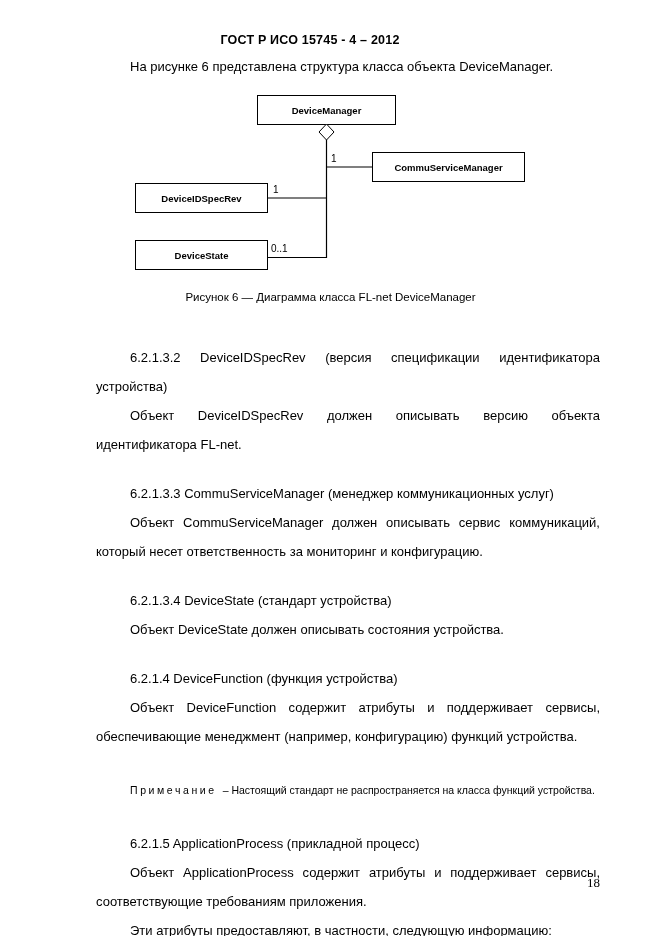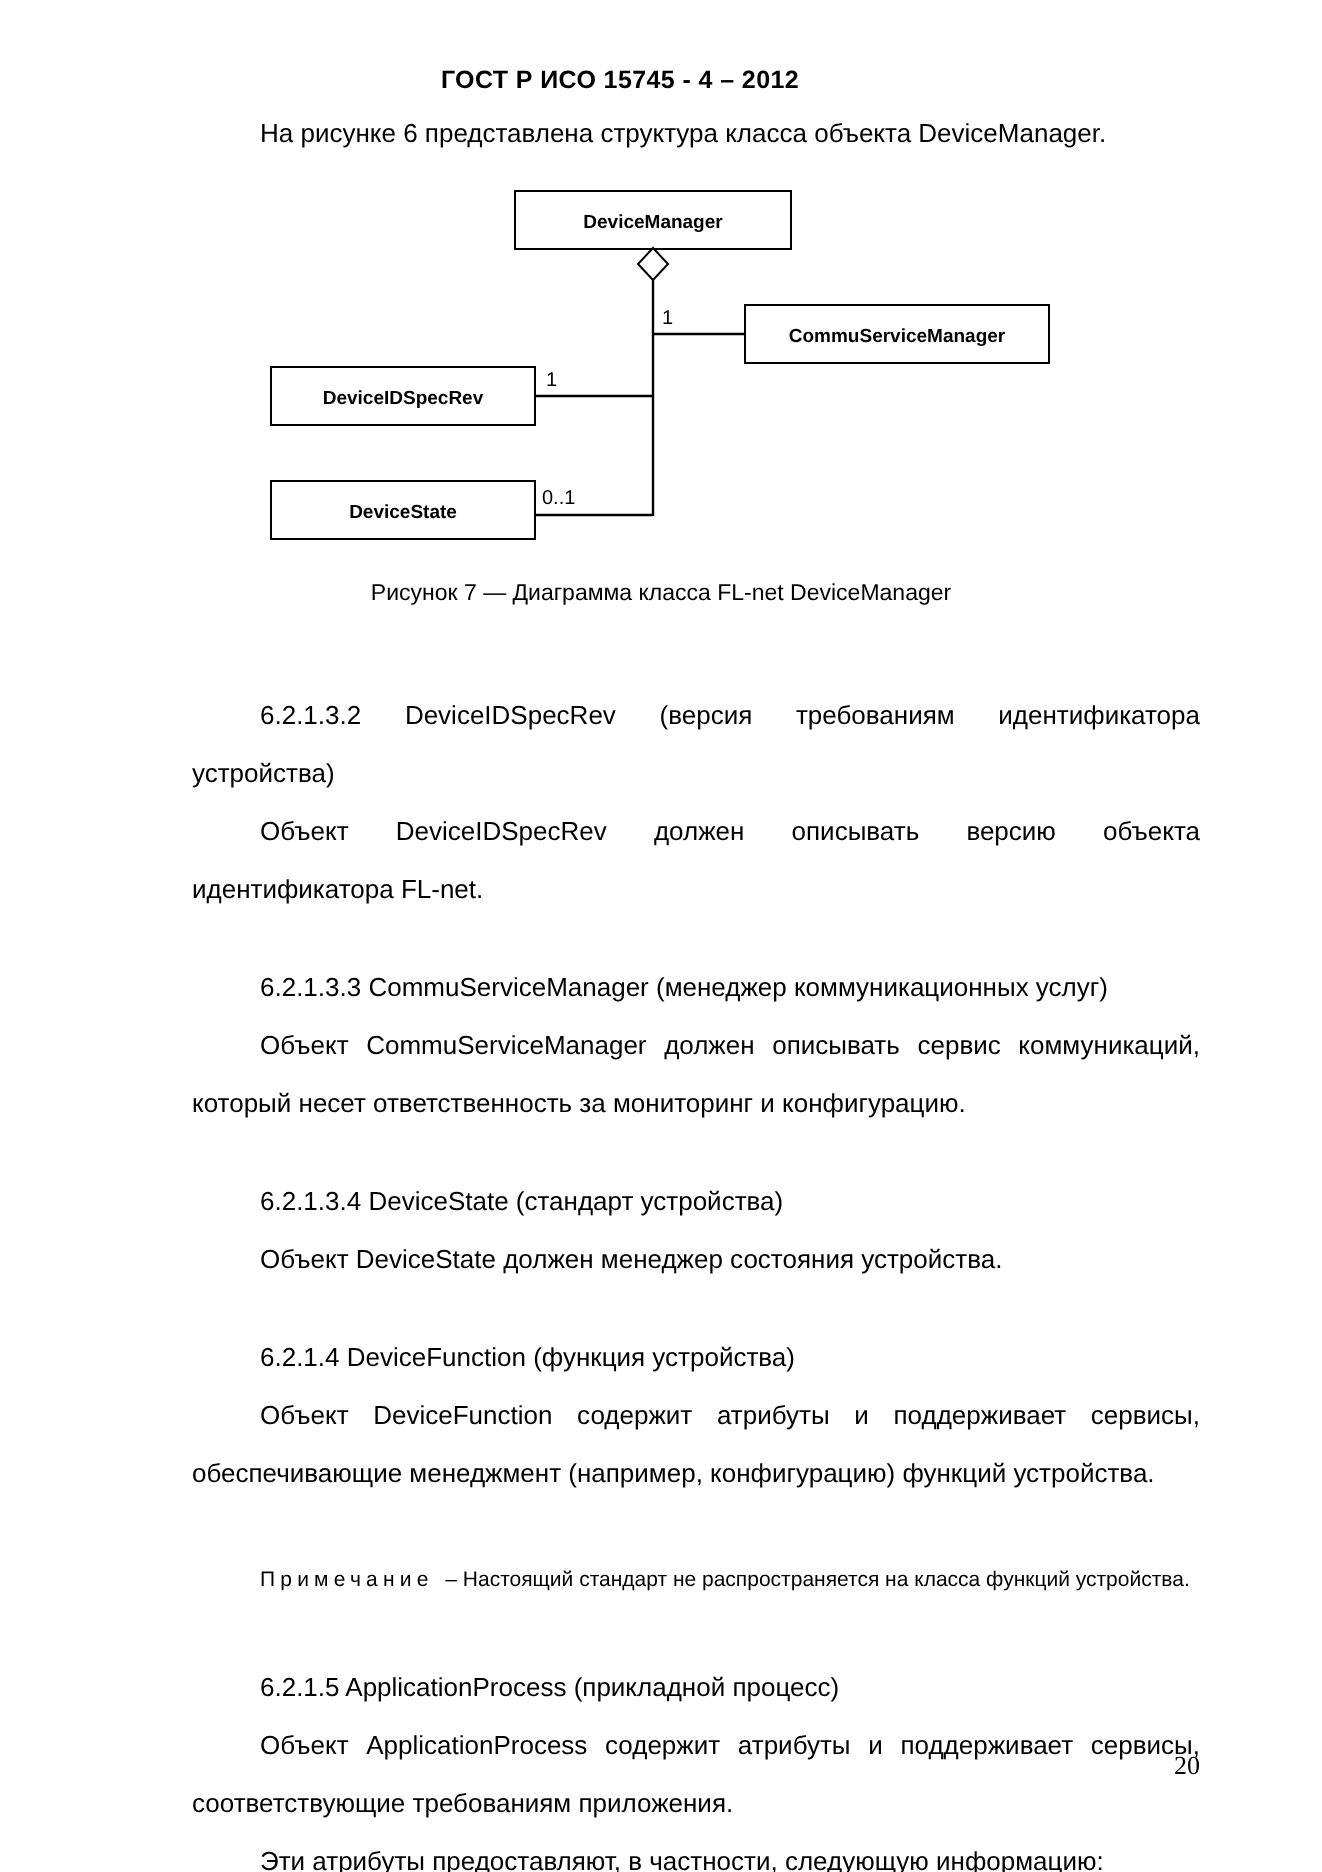--- a/index.html
+++ b/index.html
@@ -140,32 +140,32 @@
 <div class="page">
 
   <div class="doc-header">ГОСТ Р ИСО 15745 - 4 – 2012</div>
 
   <div class="body-col">
 
     <p class="para indent nojust">На рисунке 6 представлена структура класса объекта DeviceManager.</p>
 
     <div style="height:262px"></div>
 
-    <p class="para indent just">6.2.1.3.2        DeviceIDSpecRev   (версия   требованиям   идентификатора устройства)</p>
+    <p class="para indent just">6.2.1.3.2        DeviceIDSpecRev   (версия   спецификации   идентификатора устройства)</p>
     <p class="para indent just">Объект    DeviceIDSpecRev    должен    описывать    версию    объекта идентификатора FL-net.</p>
 
     <div class="gap-md"></div>
 
     <p class="para indent nojust">6.2.1.3.3     CommuServiceManager (менеджер коммуникационных услуг)</p>
     <p class="para indent just">Объект CommuServiceManager должен описывать сервис коммуникаций, который несет ответственность за мониторинг и конфигурацию.</p>
 
     <div class="gap-md"></div>
 
     <p class="para indent nojust">6.2.1.3.4     DeviceState (стандарт устройства)</p>
-    <p class="para indent nojust">Объект DeviceState должен менеджер состояния устройства.</p>
+    <p class="para indent nojust">Объект DeviceState должен описывать состояния устройства.</p>
 
     <div class="gap-md"></div>
 
     <p class="para indent nojust">6.2.1.4   DeviceFunction (функция устройства)</p>
     <p class="para indent just">Объект DeviceFunction содержит атрибуты и поддерживает сервисы, обеспечивающие менеджмент (например, конфигурацию) функций устройства.</p>
 
     <div class="gap-lg"></div>
 
     <p class="note"><span class="note-label">Примечание</span><span>&nbsp; </span><span>–</span><span>&nbsp;</span><span>Настоящий стандарт не распространяется на класса функций устройства.</span></p>
 
@@ -198,17 +198,17 @@
       <text class="uml-mult" x="273" y="105">1</text>
 
       <path class="uml-line" d="M326.5 169.5 L268 169.5"></path>
       <rect class="uml-box" x="135.5" y="152.5" width="132" height="29"></rect>
       <text class="uml-label" x="201.5" y="171" text-anchor="middle">DeviceState</text>
       <text class="uml-mult" x="271" y="164">0..1</text>
 
     </svg>
   </div>
 
-  <div class="fig-caption">Рисунок 7 — Диаграмма класса FL-net DeviceManager</div>
-
-  <div class="page-number">20</div>
+  <div class="fig-caption">Рисунок 6 — Диаграмма класса FL-net DeviceManager</div>
+
+  <div class="page-number">18</div>
 
 </div>
 
 </body></html>

